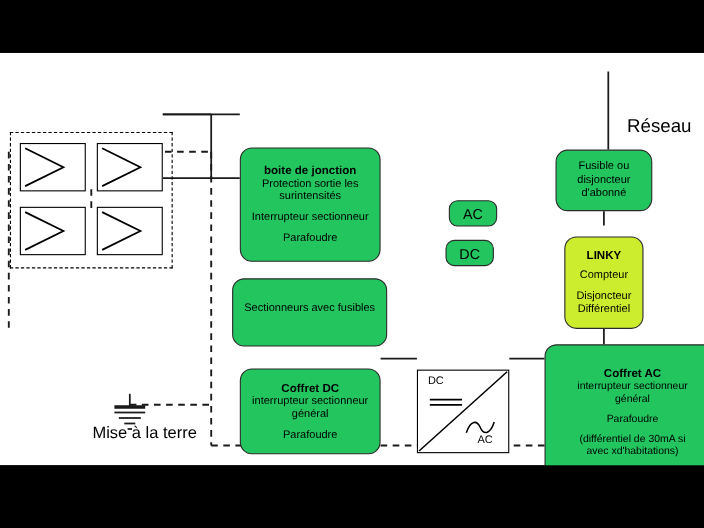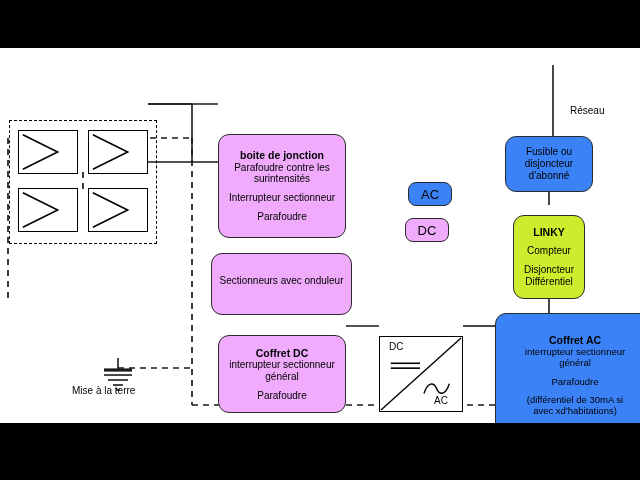--- a/index.html
+++ b/index.html
@@ -18,42 +18,42 @@
 
   .box{
     position:absolute;box-sizing:border-box;border:1.4px solid #2b2b2b;
     border-radius:11px;display:flex;flex-direction:column;align-items:center;
     justify-content:center;text-align:center;color:#000;
     font-size:10px;line-height:1.18;padding:4px 5px;
   }
   .box .t{font-weight:bold;font-size:10.5px;}
   .box .l{display:block;}
   .gap{height:7px;}
-  .orange{background:#f0abfc;}
-  .blue{background:#3b82f6;}
+  .orange{background:#22c55e;}
+  .blue{background:#22c55e;}
   .green{background:#ccec2e;margin-top:10px;}
 
   #boite-jonction{left:218px;top:86px;width:128px;height:104px;}
   #boite-raccordement{left:211px;top:205px;width:141px;height:62px;}
   #coffret-dc{left:218px;top:287px;width:128px;height:78px;}
   #coffret-ac{left:495px;top:265px;width:160px;height:124px;font-size:9.5px;}
   #fusible-abonne{left:505px;top:88px;width:88px;height:56px;}
   #linky{left:513px;top:157px;width:72px;height:84px;}
 
   .legend{
     position:absolute;box-sizing:border-box;border:1.2px solid #2b2b2b;
     border-radius:8px;display:flex;align-items:center;justify-content:center;
     font-size:13px;color:#000;width:44px;height:24px;
   }
   #legend-ac{left:408px;top:134px;}
   #legend-dc{left:405px;top:170px;}
 
-  .plain-label{position:absolute;font-size:10px;color:#000;white-space:nowrap;}
+  .plain-label{position:absolute;font-size:17px;color:#000;white-space:nowrap;}
   #reseau-label{left:570px;top:57px;}
-  #terre-label{left:72px;top:337px;font-size:10px;}
+  #terre-label{left:84px;top:337px;font-size:15px;}
 
   .panel{position:absolute;box-sizing:border-box;border:1.6px solid #000;background:#fff;}
   #panel-1{left:18px;top:82px;width:60px;height:44px;}
   #panel-2{left:88px;top:82px;width:60px;height:44px;}
   #panel-3{left:18px;top:140px;width:60px;height:44px;}
   #panel-4{left:88px;top:140px;width:60px;height:44px;}
   .panel svg{position:absolute;left:0;top:0;width:100%;height:100%;}
 
   #array-dash{position:absolute;left:9px;top:72px;width:148px;height:124px;
     box-sizing:border-box;border:1.6px dashed #000;background:transparent;}
@@ -144,30 +144,30 @@
       </svg>
     </div>
     <div class="panel" id="panel-4">
       <svg viewBox="0 0 60 44" preserveAspectRatio="none">
         <path d="M4 4 L40 22 L4 40" fill="none" stroke="#000" stroke-width="1.6" vector-effect="non-scaling-stroke"></path>
       </svg>
     </div>
 
     <div class="box orange" id="boite-jonction">
       <span class="t l">boite de jonction</span>
-      <span class="l">Parafoudre contre les</span>
+      <span class="l">Protection sortie les</span>
       <span class="l">surintensités</span>
       <span class="gap"></span>
       <span class="l">Interrupteur sectionneur</span>
       <span class="gap"></span>
       <span class="l">Parafoudre</span>
     </div>
 
     <div class="box orange" id="boite-raccordement">
-      <span class="l">Sectionneurs avec onduleur</span>
+      <span class="l">Sectionneurs avec fusibles</span>
       <span class="gap"></span>
     </div>
 
     <div class="box orange" id="coffret-dc">
       <span class="t l">Coffret DC</span>
       <span class="l">interrupteur sectionneur</span>
       <span class="l">général</span>
       <span class="gap"></span>
       <span class="l">Parafoudre</span>
     </div>

